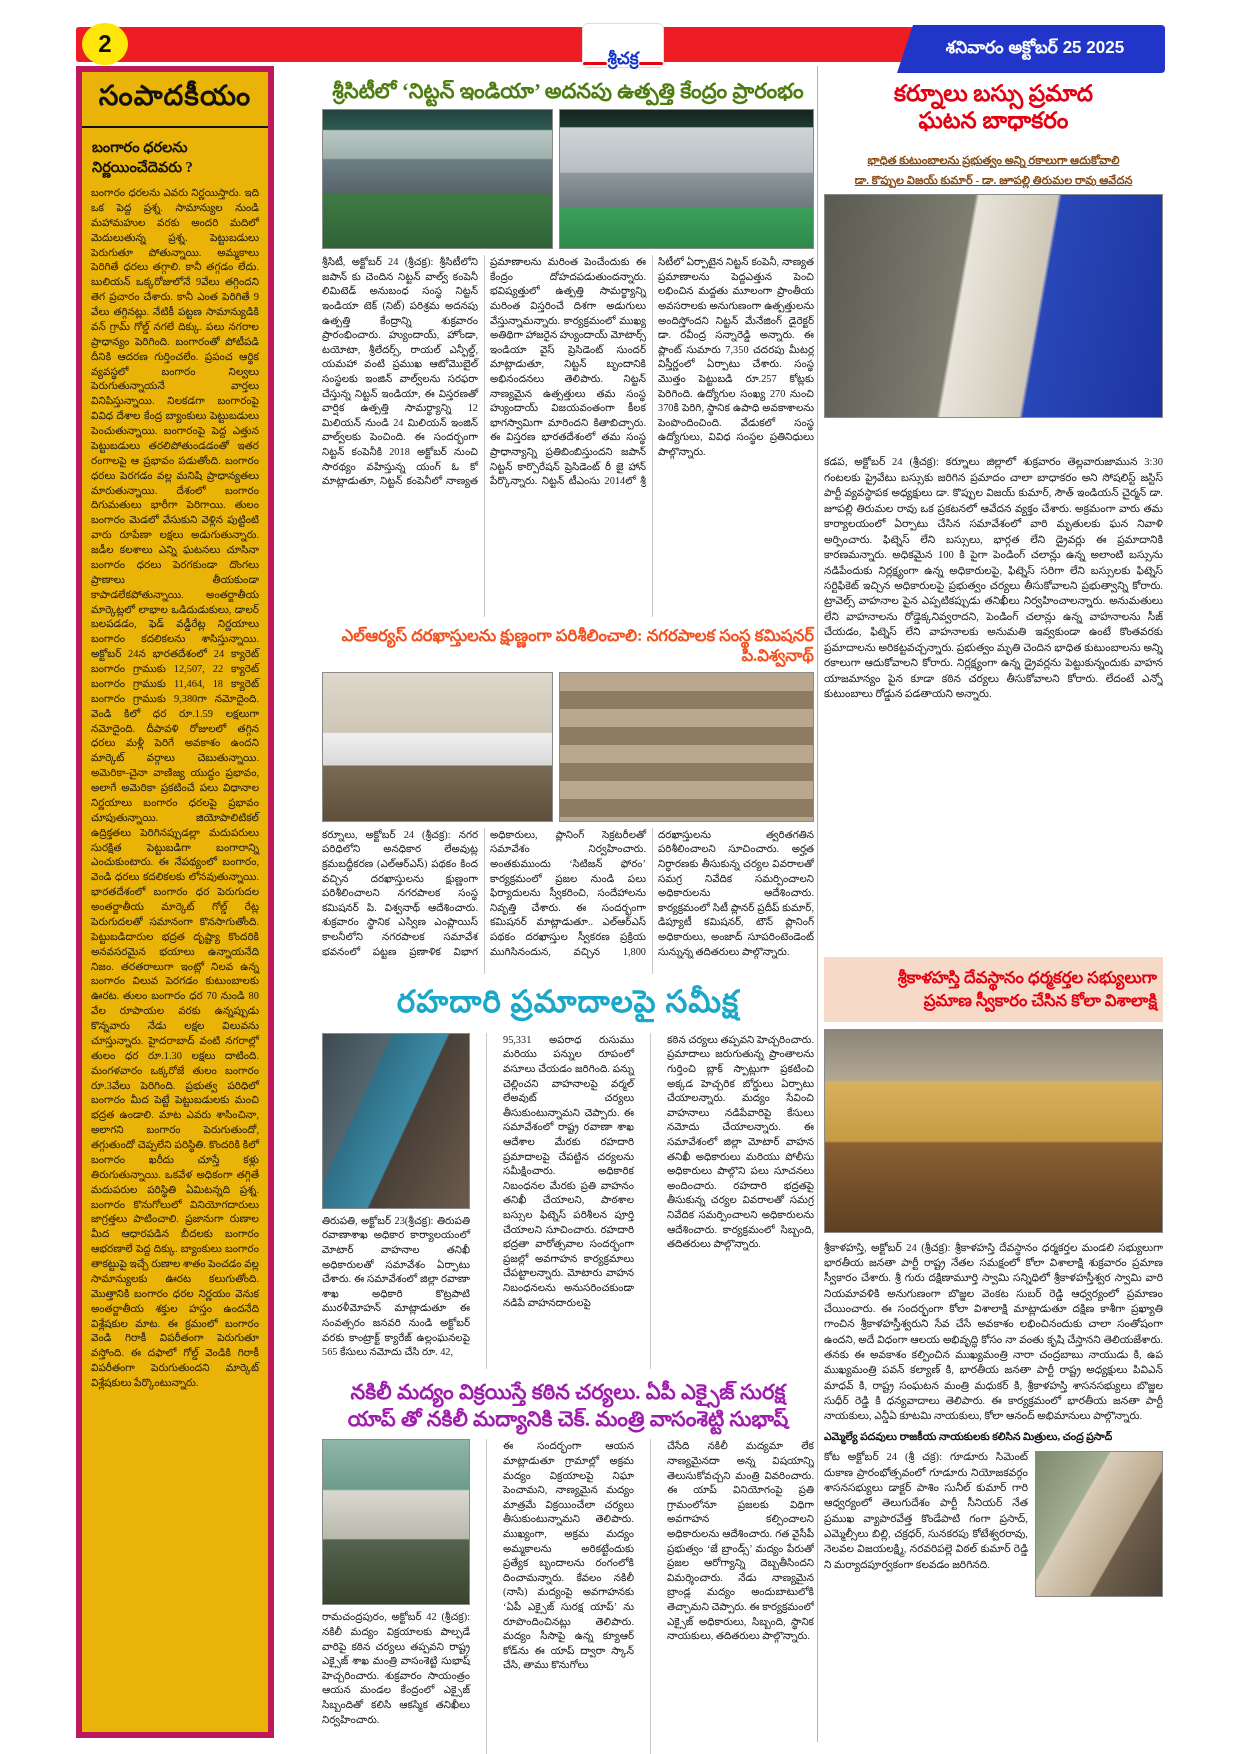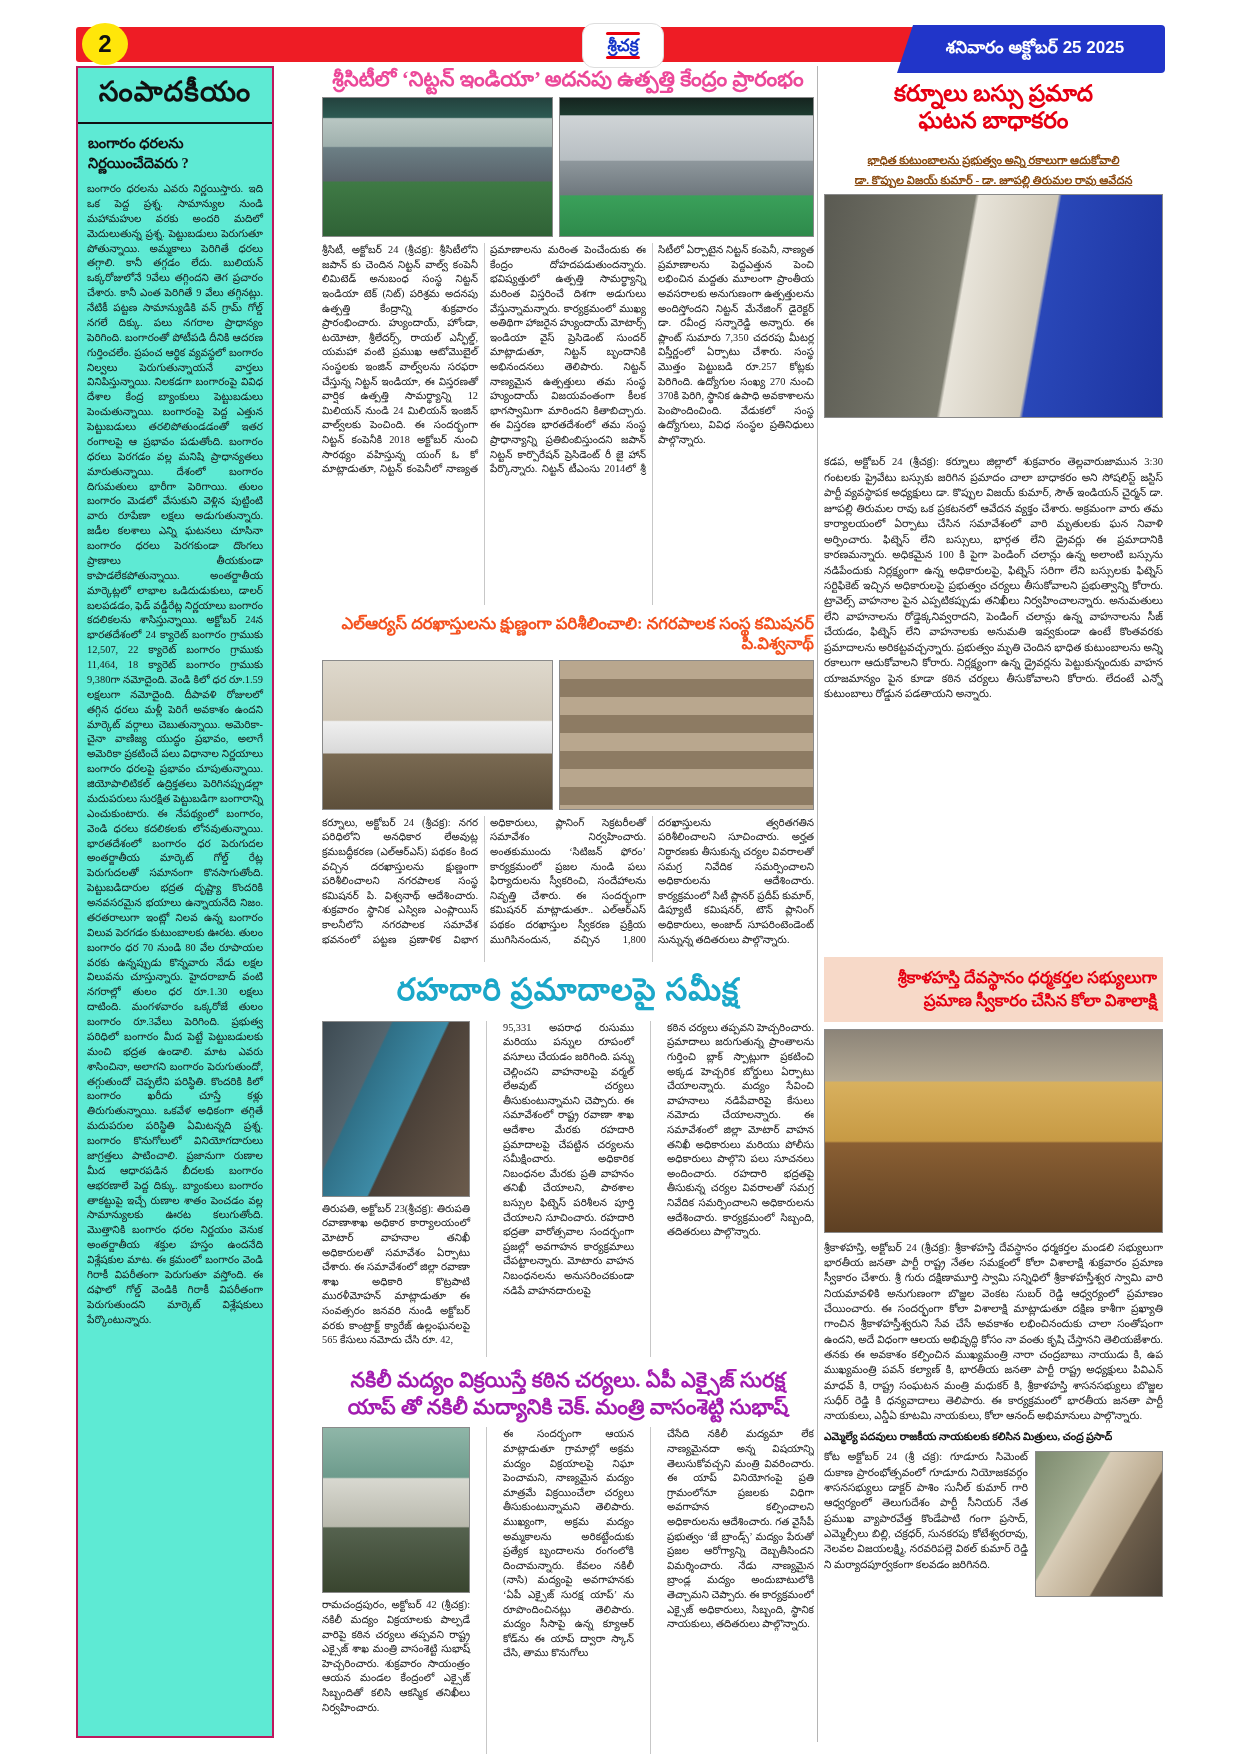--- a/index.html
+++ b/index.html
@@ -3,39 +3,39 @@
 <meta charset="utf-8">
 <style>
   html,body{margin:0;padding:0;background:#ffffff;}
   .page{position:relative;width:1241px;height:1754px;background:#fff;overflow:hidden;
         font-family:"Liberation Serif","DejaVu Sans",serif;color:#111;}
   
   .topbar{position:absolute;left:76px;top:27px;width:1089px;height:35px;background:#ee1c25;border-radius:3px;}
   .pagenum{position:absolute;left:6px;top:-4px;width:46px;height:42px;background:#ffe60a;border-radius:50%;
            display:flex;align-items:center;justify-content:center;font-weight:bold;font-size:24px;color:#111;
            font-family:"Liberation Sans",sans-serif;}
-  .logobox{position:absolute;left:506px;top:-4px;width:80px;height:43px;background:#fff;border-radius:12px;
-           display:flex;flex-direction:column;align-items:center;justify-content:center;border:1px solid #ddd;}
+  .logobox{position:absolute;left:506px;top:-4px;width:80px;height:43px;background:#fff;border-radius:6px;
+           display:flex;flex-direction:row;align-items:flex-end;justify-content:center;border:1px solid #ddd;}
   .logotext{color:#1535c8;font-weight:bold;font-size:17px;line-height:1;}
   .logo-accent{width:34px;height:3px;background:#e8000d;border-radius:2px;margin:2px 0;}
   .datebox{position:absolute;right:0;top:-2px;height:48px;width:260px;background:#2135c9;
            clip-path:polygon(16px 0,100% 0,100% 100%,0 100%);border-radius:0 4px 4px 0;
            display:flex;align-items:center;justify-content:center;color:#fff;font-weight:bold;
            font-size:17px;font-family:"Liberation Sans",sans-serif;padding-left:8px;}
   
-  .col-left{position:absolute;left:76px;top:66px;width:198px;height:1672px;border:2px solid #be185d;box-sizing:border-box;background:#5eead4;}
+  .col-left{position:absolute;left:76px;top:66px;width:198px;height:1672px;border:6px solid #be185d;box-sizing:border-box;background:#eab308;}
   .col-center{position:absolute;left:322px;top:66px;width:492px;height:1680px;}
   .col-right{position:absolute;left:824px;top:66px;width:339px;height:1680px;}
   .vline{position:absolute;left:817px;top:66px;width:1px;height:1676px;background:#b5b5b5;}
   
   .ed-title{font-size:28px;font-weight:bold;text-align:center;padding:8px 0 7px;border-bottom:2px solid #111;letter-spacing:1px;}
   .ed-head{font-size:14.5px;font-weight:bold;padding:11px 10px 5px;}
   .ed-body{padding:2px 9px;font-size:10.4px;line-height:1.43;text-align:justify;height:1565px;overflow:hidden;color:#141414;}
   
-  .a-head-red{color:#ec4899;font-size:21px;font-weight:800;text-align:center;line-height:1.15;margin:1px 0 6px;}
+  .a-head-red{color:#4d7c0f;font-size:21px;font-weight:800;text-align:center;line-height:1.15;margin:13px 0 6px;}
   .photo-row{display:flex;gap:6px;}
   .ph{border:1px solid #8a8a8a;box-sizing:border-box;flex:1;}
   .body-3col{margin-top:6px;column-count:3;column-gap:12px;column-rule:1px solid #c7c7c7;
              font-size:10.3px;line-height:1.42;text-align:justify;overflow:hidden;color:#141414;}
   .a1-photos{height:140px;}
   .a1-body{height:362px;}
   .a2-head{color:#f4511e;font-size:16.5px;font-weight:800;text-align:right;margin:9px 0 6px;line-height:1.2;}
   .a2-photos{height:150px;}
   .a2-body{height:146px;}
   .a3-head{color:#1ba7c9;font-size:31px;font-weight:800;text-align:center;margin:10px 0 6px;letter-spacing:1px;}

